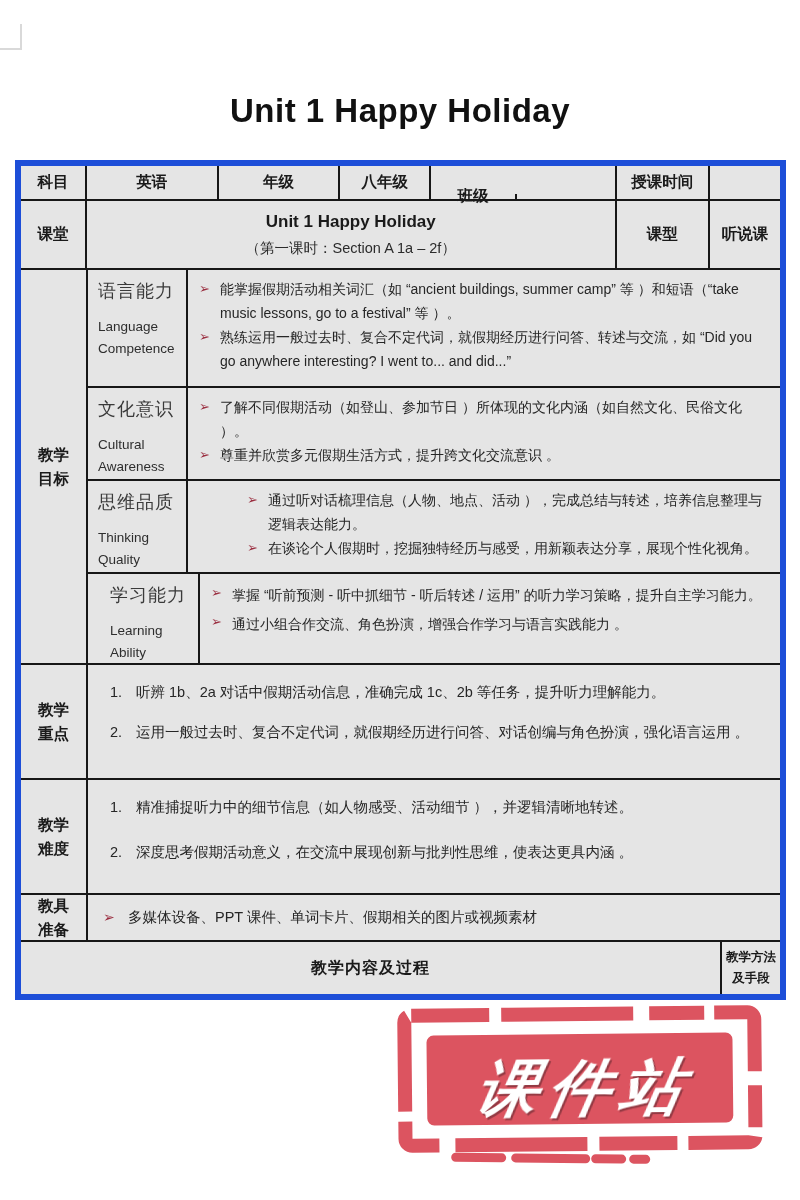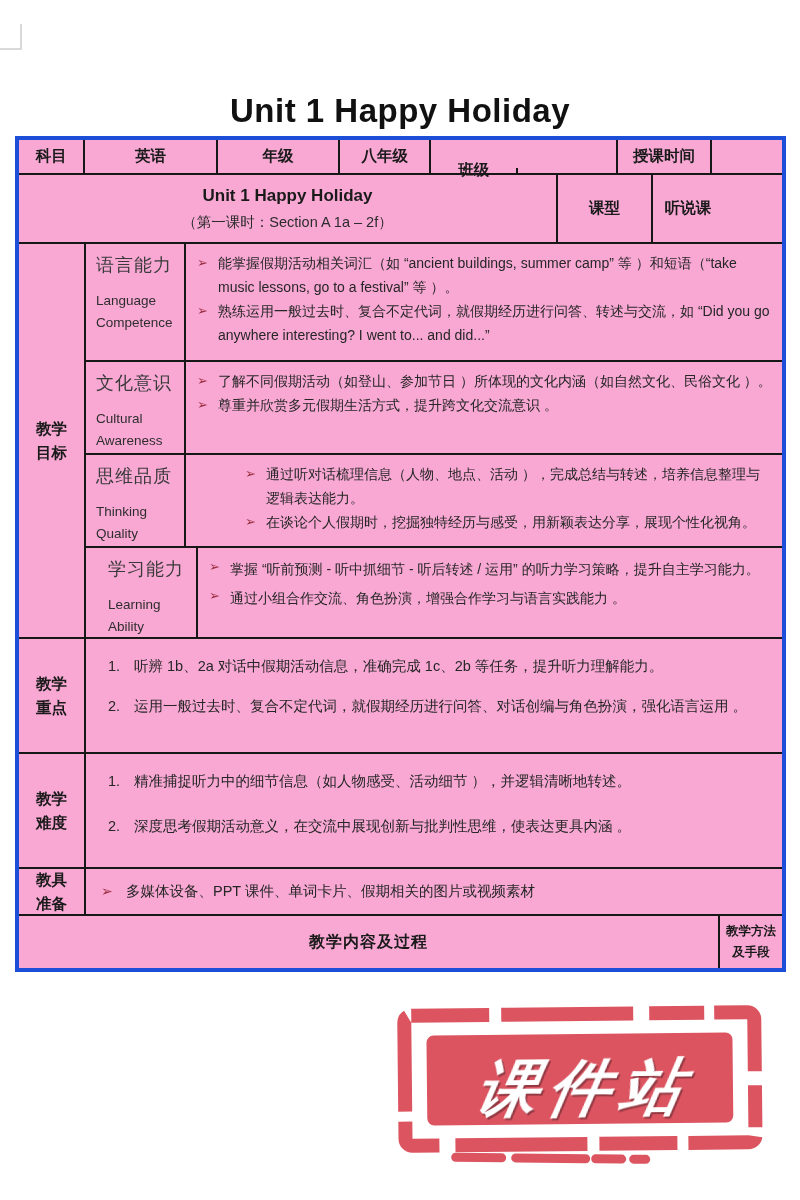--- a/index.html
+++ b/index.html
@@ -8,21 +8,21 @@
   .page { position: relative; width: 800px; height: 1200px; background: #fff; }
 
   
   .corner-mark { position: absolute; left: 0; top: 24px; width: 22px; height: 26px;
     border-right: 2px solid #d9d9d9; border-bottom: 2px solid #d9d9d9; }
 
   .doc-title { position: absolute; left: 0; top: 92px; width: 800px; text-align: center;
     font-size: 33px; font-weight: bold; color: #111; letter-spacing: 0.5px; }
 
   
-  .tbl { position: absolute; left: 15px; top: 136px; width: 771px; border: 4px solid #1d4ed8; background: #f9a8d4; }
+  .tbl { position: absolute; left: 15px; top: 160px; width: 771px; border: 6px solid #1d4ed8; background: #e5e5e5; }
   .tr { display: flex; border-bottom: 2px solid #171717; }
   .tr:last-child { border-bottom: none; }
   .td { border-right: 2px solid #171717; display: flex; align-items: center; justify-content: center; }
   .td:last-child { border-right: none; }
 
   .hd { font-weight: bold; font-size: 15.5px; color: #1a1a1a; }
 
   
   .r1 { height: 35px; }
   .c-w67 { width: 67px; } .c-w134 { width: 134px; } .c-w124 { width: 124px; }
@@ -90,20 +90,21 @@
       <div class="td hd c-w134">英语</div>
       <div class="td hd c-w124">年级</div>
       <div class="td hd c-w92">八年级</div>
       <div class="td hd c-w88">班级</div>
       <div class="td c-w101"></div>
       <div class="td hd c-w95">授课时间</div>
       <div class="td c-w70"></div>
     </div>
 
     <div class="tr r2">
+      <div class="td hd c-w67">课堂</div>
       <div class="td lesson-cell">
         <div class="lesson-line1">Unit 1 Happy Holiday</div>
         <div class="lesson-line2">（第一课时：Section A 1a – 2f）</div>
       </div>
       <div class="td hd c-w95">课型</div>
       <div class="td hd c-w70">听说课</div>
     </div>
 
     <div class="tr">
       <div class="td hd goals-left">

